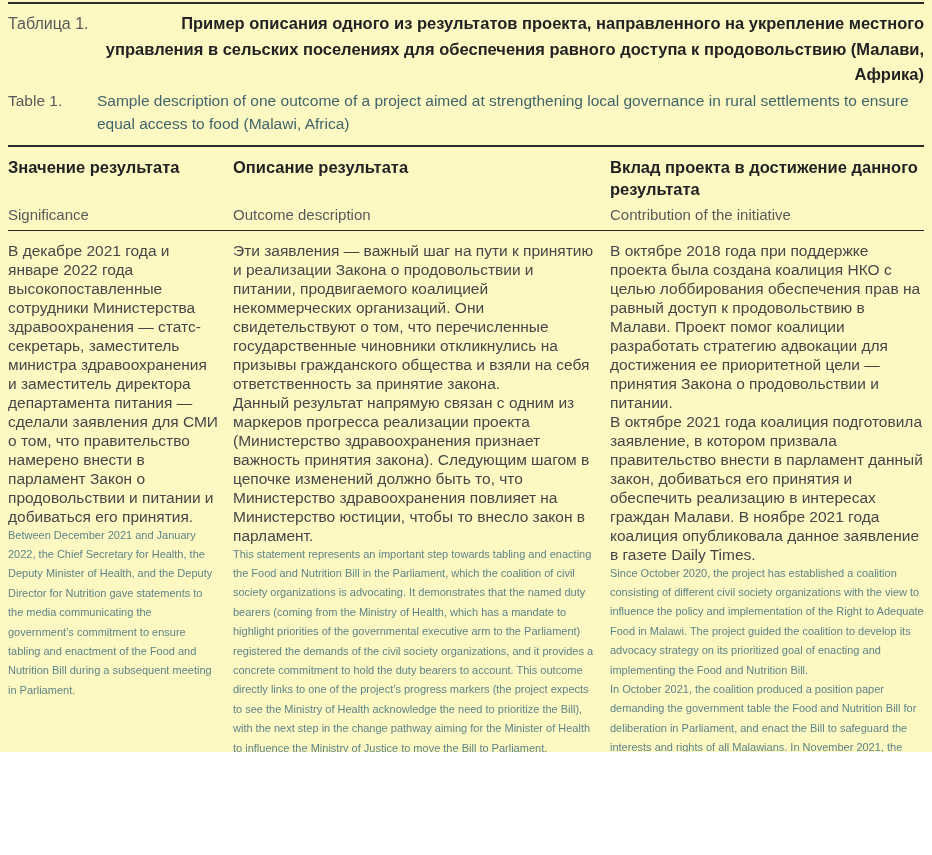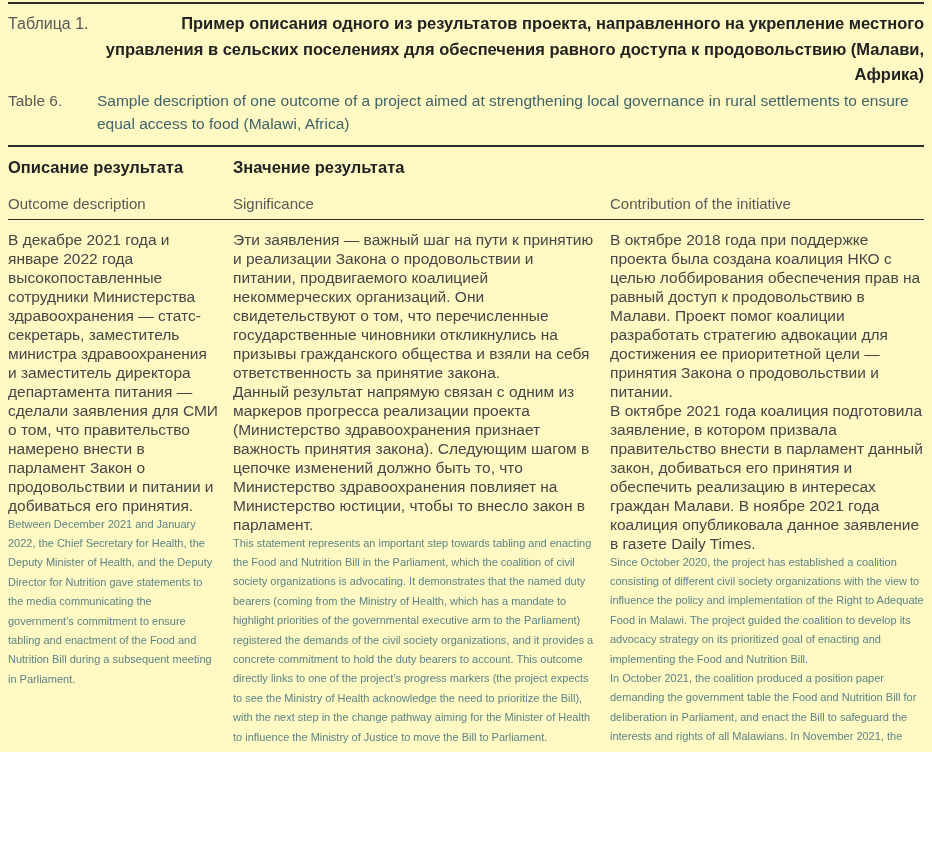--- a/index.html
+++ b/index.html
@@ -102,37 +102,38 @@
 <div class="page">
 
   <hr class="rule">
 
   <div class="caption">
     <div class="caption-row ru">
       <span class="cap-label">Таблица 1.</span>
       <span class="cap-title-ru">Пример описания одного из результатов проекта, направленного на укрепление местного управления в сельских поселениях для обеспечения равного доступа к продовольствию (Малави, Африка)</span>
     </div>
     <div class="caption-row en">
-      <span class="cap-label cap-label-en">Table 6.</span>
+      <span class="cap-label cap-label-en">Table 1.</span>
       <span class="cap-title-en">Sample description of one outcome of a project aimed at strengthening local governance in rural settlements to ensure equal access to food (Malawi, Africa)</span>
     </div>
   </div>
 
   <hr class="rule">
 
   <div class="cols col-headers">
     <div class="hcell">
+      <div class="h-ru">Значение результата</div>
+      <div class="h-en">Significance</div>
+    </div>
+    <div class="hcell">
       <div class="h-ru">Описание результата</div>
       <div class="h-en">Outcome description</div>
     </div>
     <div class="hcell">
-      <div class="h-ru">Значение результата</div>
-      <div class="h-en">Significance</div>
-    </div>
-    <div class="hcell">
+      <div class="h-ru">Вклад проекта в достижение данного результата</div>
       <div class="h-en">Contribution of the initiative</div>
     </div>
   </div>
 
   <hr class="rule thin">
 
   <div class="cols body-grid">
 
     <div class="bcell">
       <p class="para-ru">В декабре 2021 года и январе 2022 года высокопоставленные сотрудники Министерства здравоохранения — статс-секретарь, заместитель министра здравоохранения и заместитель директора департамента питания — сделали заявления для СМИ о том, что правительство намерено внести в парламент Закон о продовольствии и питании и добиваться его принятия.</p>

